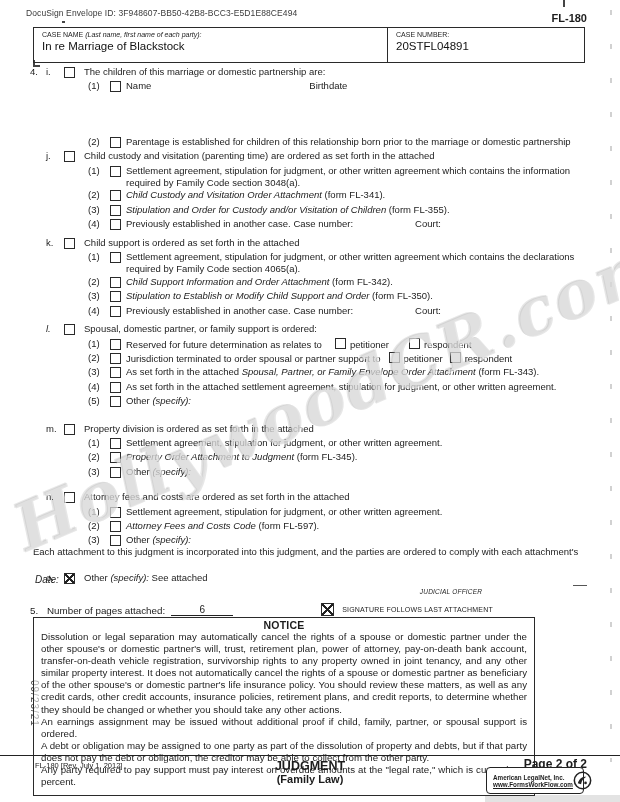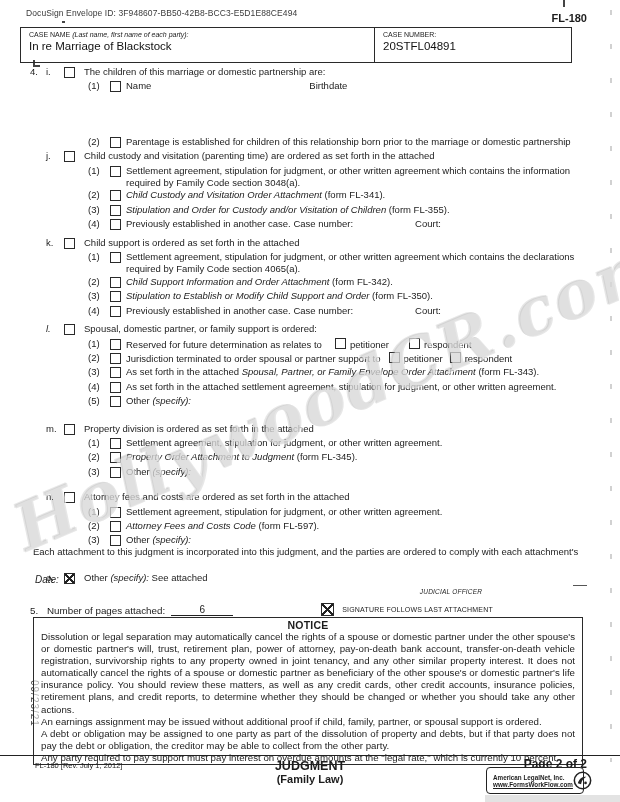--- a/index.html
+++ b/index.html
@@ -5,21 +5,21 @@
   html,body{margin:0;padding:0;}
   body{background:#fff;}
   .page{
     position:relative; width:620px; height:802px; background:#fff; overflow:hidden;
     font-family:"Liberation Sans", sans-serif; color:#1c1c1c;
     -webkit-font-smoothing:antialiased;
   }
   .docusign{position:absolute; left:26px; top:8px; font-size:8.5px; color:#3a3a3a; letter-spacing:.1px;}
   .formcode{position:absolute; right:33px; top:12px; font-size:11px; font-weight:bold;}
   
-  .casebox{position:absolute; left:20px; top:27px; width:550px; height:34px; border:1.4px solid #2a2a2a; display:flex;justify-content:center;}
+  .casebox{position:absolute; left:33px; top:27px; width:550px; height:34px; border:1.4px solid #2a2a2a; display:flex;justify-content:center;}
   .casebox .left{flex:1; padding:3px 6px 0 8px; border-right:1.4px solid #2a2a2a;}
   .casebox .right{width:182px; padding:3px 6px 0 8px;}
   .boxlabel{font-size:7px; color:#222;}
   .boxlabel .it{font-style:italic;}
   .boxvalue{font-size:11.5px; margin-top:2px; color:#111;}
   
   .artifact{position:absolute; background:#444;}
   .edge-dashes{position:absolute; right:8px; top:10px; bottom:40px; width:2px; opacity:.45;
     background:repeating-linear-gradient(to bottom,#999 0 5px,transparent 5px 34px);}
   .bottom-smudge{position:absolute; right:0; bottom:0; width:135px; height:7px; background:#dcdcdc; opacity:.8;}
@@ -59,21 +59,21 @@
   .sigline{position:absolute; left:290px; top:0; width:252px; border-bottom:1.2px solid #222; font-size:10.5px; padding:0 0 1px 2px;}
   .sigdash{position:absolute; right:0; top:14px; width:14px; border-bottom:1.2px solid #555;}
   .sigcaption{position:absolute; left:290px; top:17px; width:252px; text-align:center; font-size:6.5px; letter-spacing:.2px;}
   .item5{position:absolute; left:30px; top:603px; width:560px; font-size:9.8px; display:flex; align-items:flex-end;}
   .item5 .num{width:17px;}
   .pages-underline{display:inline-block; width:62px; border-bottom:1.1px solid #222; text-align:center; font-size:10px; margin-left:6px;}
   .sigfollows{margin-left:88px; display:flex; align-items:center; gap:8px;}
   .sigfollows .cb{width:11px; height:11px;}
   .sigfollows .small{font-size:7px; letter-spacing:.2px; padding-bottom:1px;}
   
-  .notice{position:absolute; left:33px; top:617px; width:550px; border:1.4px solid #2a2a2a; padding:1px 7px 0 7px; box-sizing:border-box; background:rgba(255,255,255,.55);}
+  .notice{position:absolute; left:33px; top:617px; width:502px; border:1.4px solid #2a2a2a; padding:1px 7px 7px 7px; box-sizing:border-box; background:rgba(255,255,255,.55);}
   .notice h3{margin:0; text-align:center; font-size:10.5px; letter-spacing:.2px;}
   .notice p{margin:0; font-size:9.7px; line-height:12.1px; text-align:justify;}
   
   .footer{position:absolute; left:0; bottom:0; width:620px; height:46px; border-top:1.6px solid #222;}
   .f-left{position:absolute; left:35px; top:5px; font-size:7.5px;}
   .f-center{position:absolute; left:0; width:620px; top:3px; text-align:center; font-weight:bold;}
   .f-center .t1{font-size:12.5px;}
   .f-center .t2{font-size:11px;}
   .f-page{position:absolute; right:33px; top:1px; font-size:12px; font-weight:bold;}
   .legalnet{position:absolute; right:36px; top:11px; width:98px; height:27px; border:1.2px solid #222; border-radius:4px; display:flex; align-items:center; padding:1px 3px 1px 6px; box-sizing:border-box; background:#fff;}

